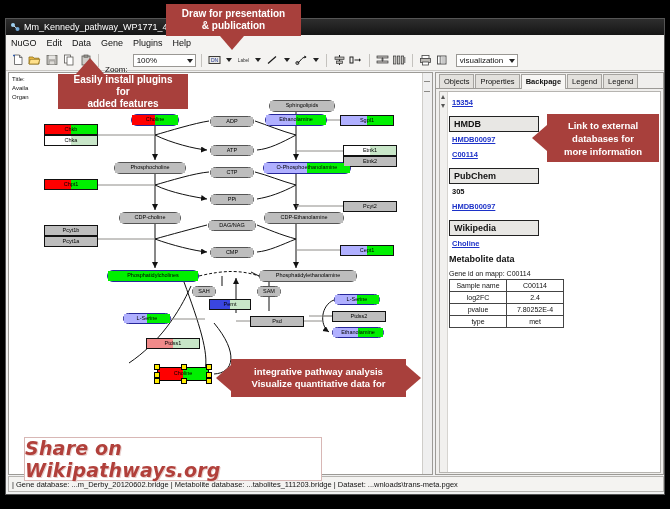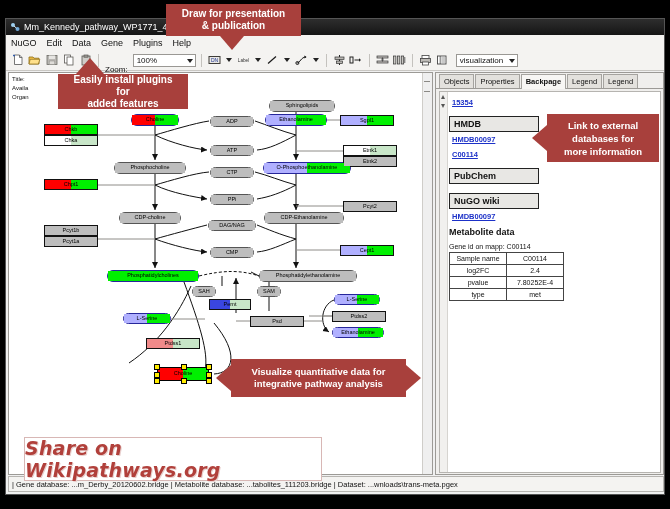--- a/index.html
+++ b/index.html
@@ -545,22 +545,23 @@
     <div class="bp">
       <div class="bpscroll">
         <div class="ar" style="top:3px;border-bottom:4px solid #555"></div>
         <div class="ar" style="top:12px;border-top:4px solid #555"></div>
       </div>
       <div class="bpbody">
         <div id="db-layer">
             <div class="dbgroup"><a class="dblink">15354</a></div>
             <div class="dbgroup"><div class="dbhdr">HMDB</div><a class="dblink">HMDB00097</a></div>
             <div class="dbgroup"><a class="dblink">C00114</a></div>
-            <div class="dbgroup"><div class="dbhdr">PubChem</div></div>
-            <div class="dbgroup"><div class="dbhdr">NuGO wiki</div><a class="dblink">HMDB00097</a></div>
+            <div class="dbgroup"><div class="dbhdr">PubChem</div><a class="dbplain">305</a></div>
+            <div class="dbgroup"><a class="dblink">HMDB00097</a></div>
+            <div class="dbgroup"><div class="dbhdr">Wikipedia</div><a class="dblink">Choline</a></div>
           </div>
 
         <div class="exprhdr">Metabolite data</div>
         <div class="geneid">Gene id on mapp: C00114</div>
         <table class="expr">
           <tbody id="expr-body">
               <tr>
                 <td>Sample name</td>
                 <td>C00114</td>
               </tr>
@@ -599,22 +600,22 @@
   <div class="arrowup" style="left:70px;top:39px;"></div>
 
   <div class="callout" style="left:541px;top:95px;width:112px;height:48px;flex-direction:column;font-size:9.5px;line-height:13px;">
     <div>Link  to external</div>
     <div>databases  for</div>
     <div>more information</div>
   </div>
   <div class="arrowlf" style="left:526px;top:106px;"></div>
 
   <div class="callout" style="left:225px;top:340px;width:175px;height:38px;flex-direction:column;font-size:9.5px;line-height:12px;">
+    <div>integrative pathway analysis</div>
     <div>Visualize quantitative data  for</div>
-    <div>integrative pathway analysis</div>
   </div>
   <div class="arrowlf" style="left:210px;top:346px;"></div>
   <div class="arrowrt" style="left:400px;top:346px;"></div>
 
   <div class="share">
     <span>Share on Wikipathways.org</span>
   </div>
 
 </div>
 

